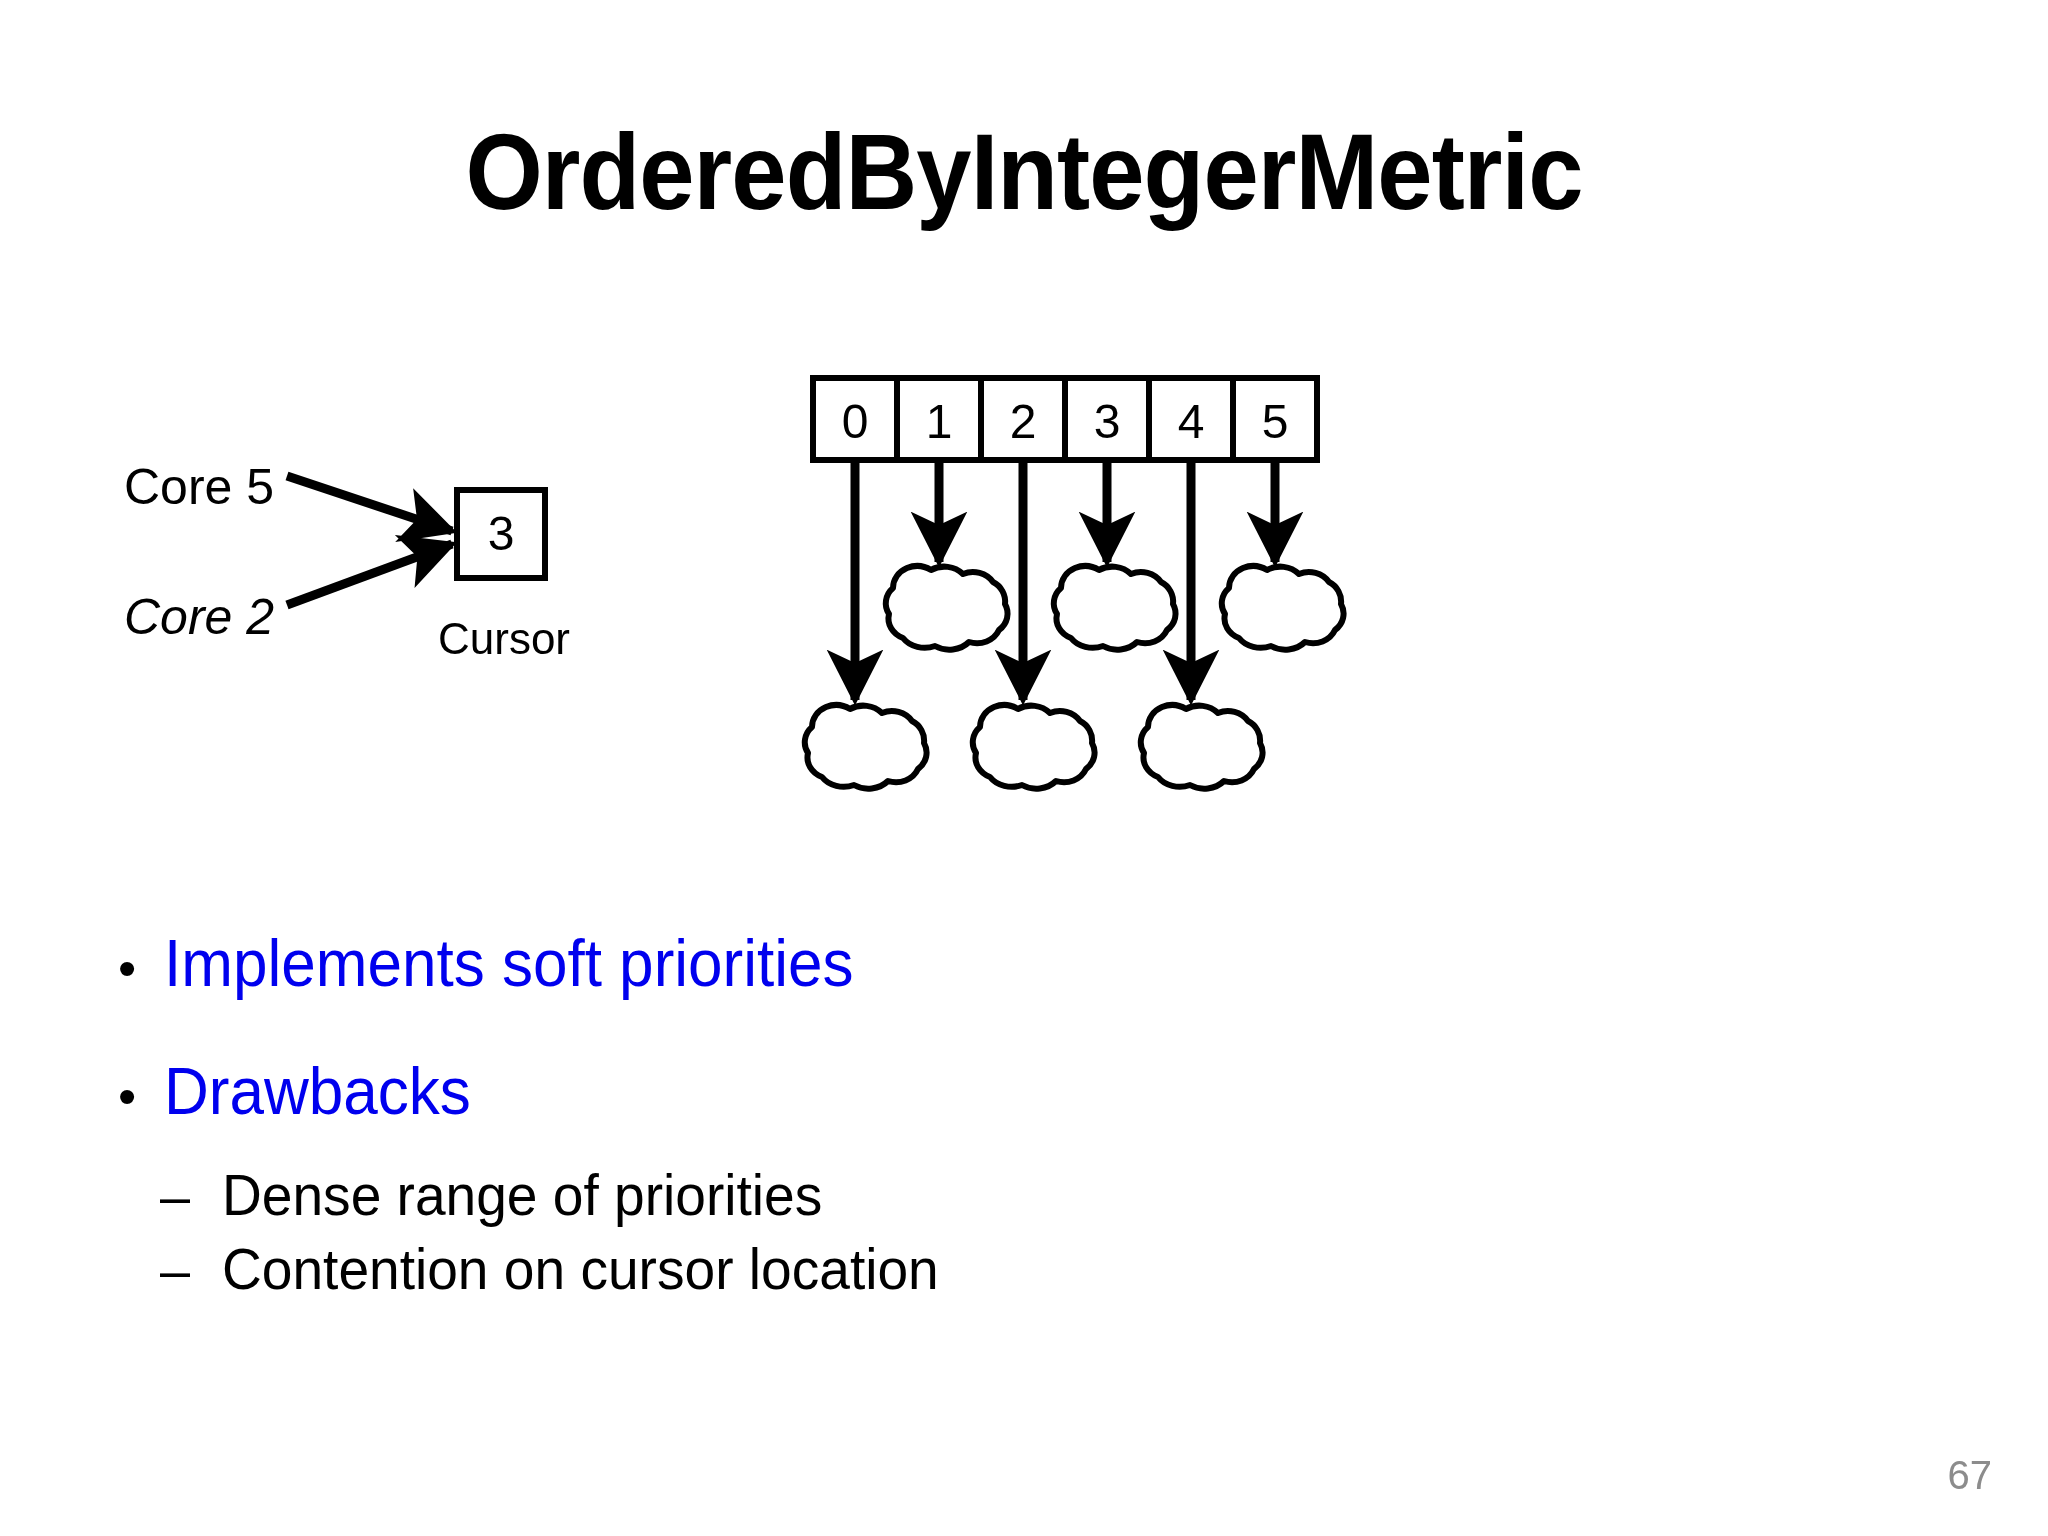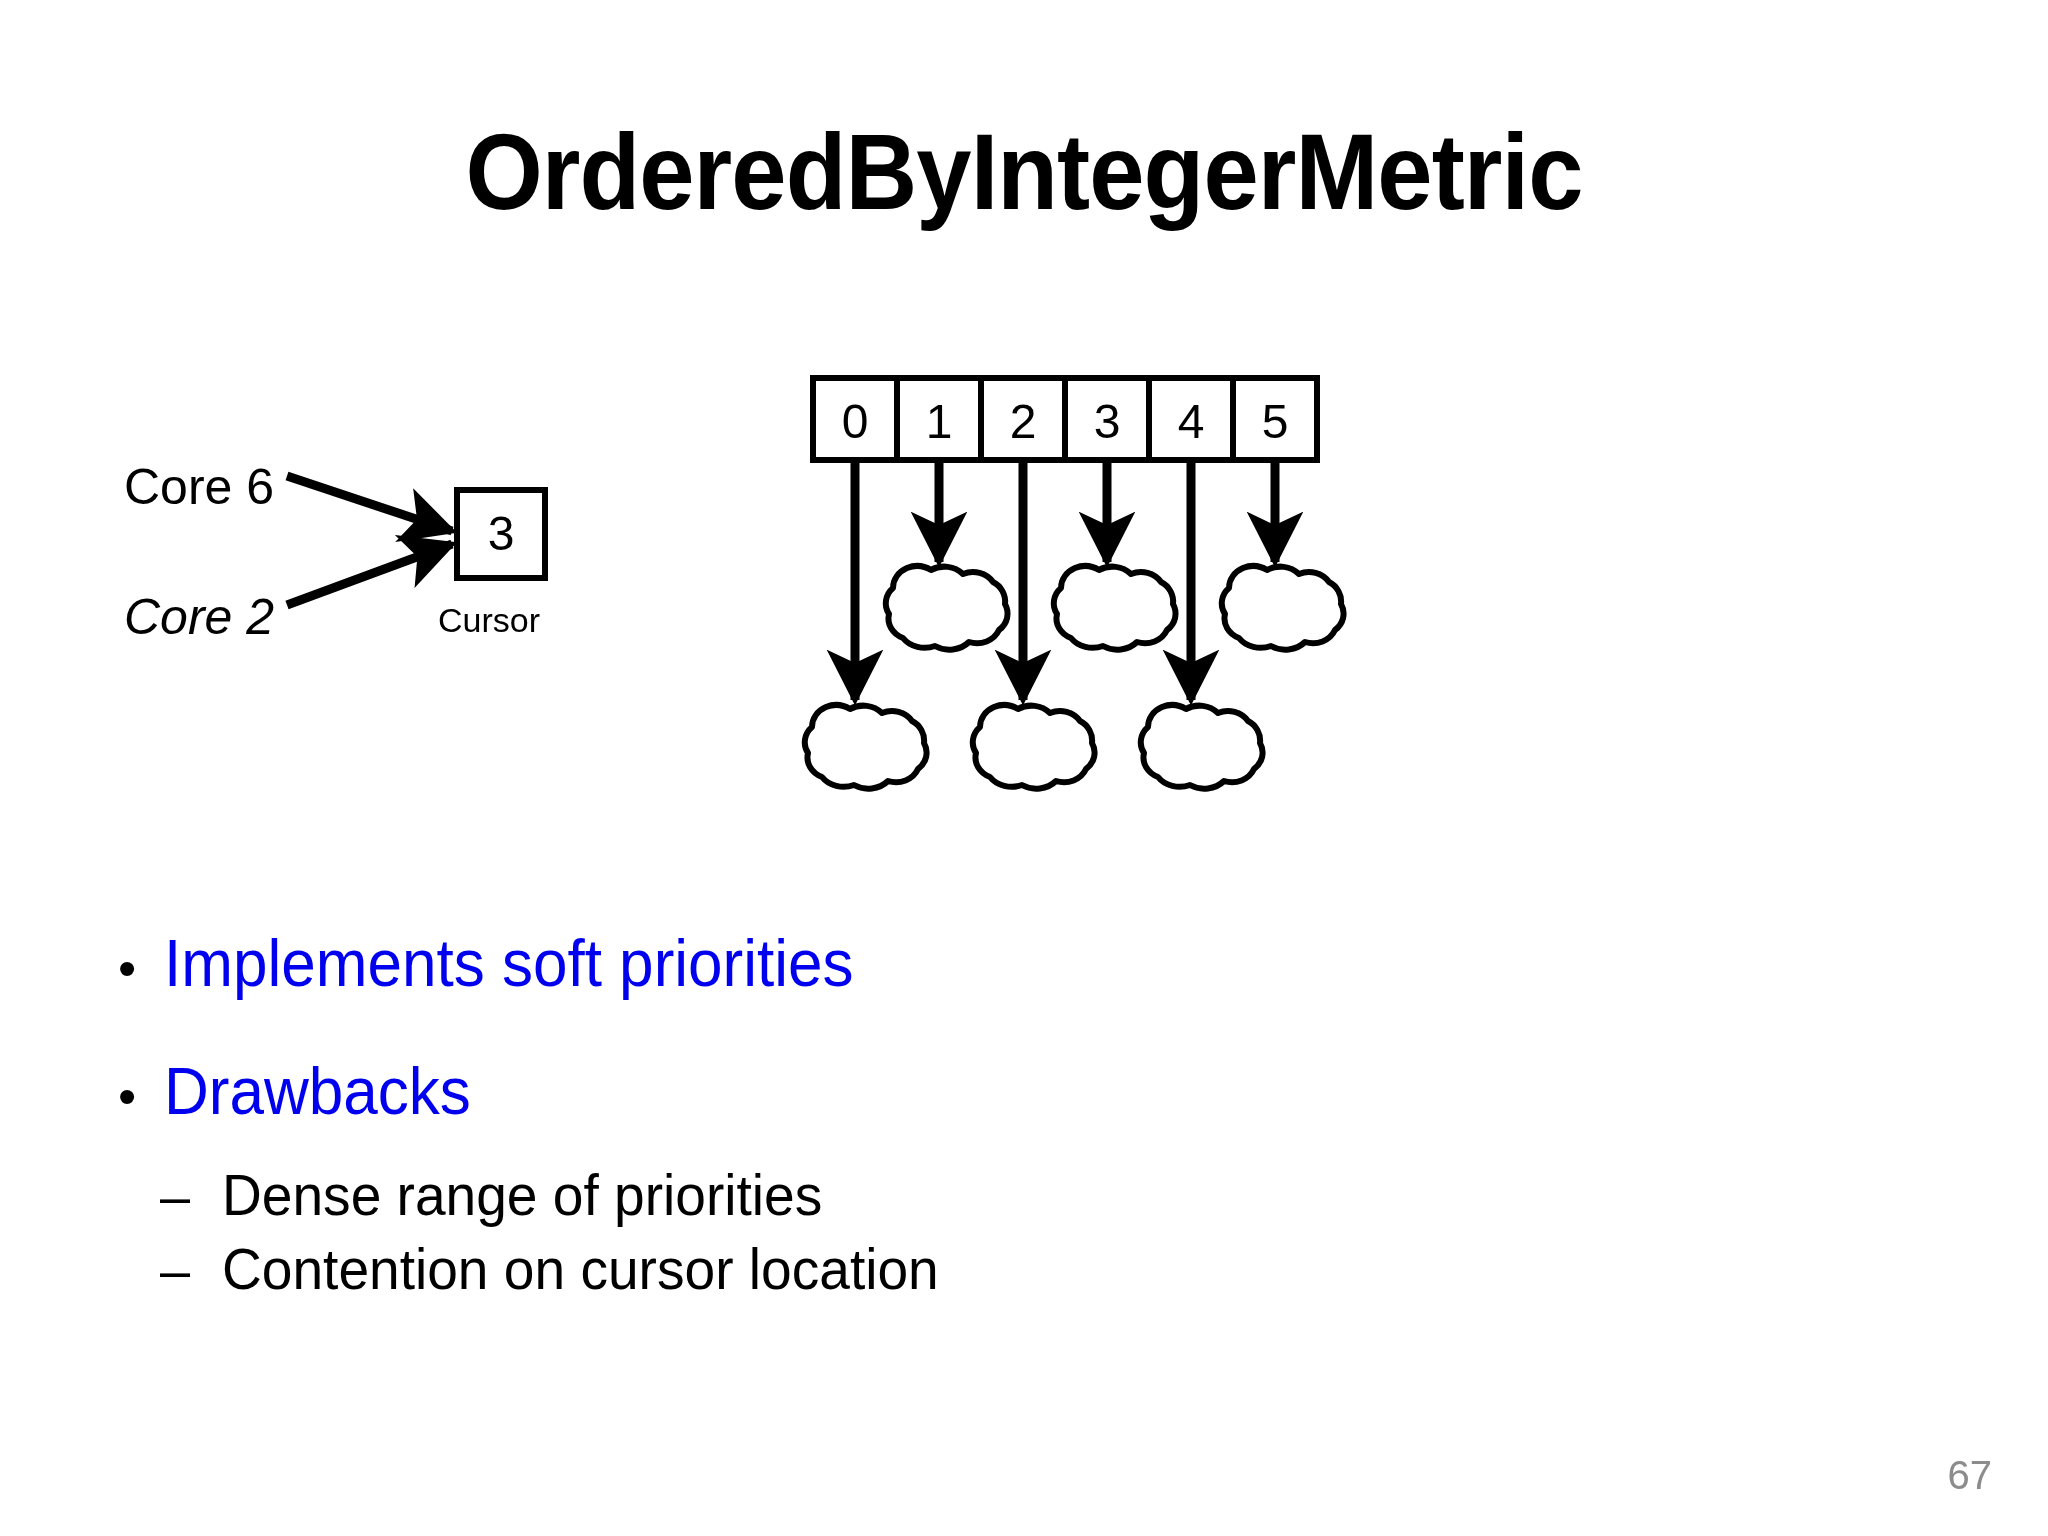--- a/index.html
+++ b/index.html
@@ -48,21 +48,21 @@
   
   .dlabel {
     position: absolute;
     font-family: "Liberation Sans", sans-serif;
     color: #000000;
     white-space: nowrap;
     line-height: 1;
   }
   #core1-label { left: 124px; top: 462px; font-size: 50px; }
   #core2-label { left: 124px; top: 592px; font-size: 50px; font-style: italic; }
-  #cursor-caption { left: 438px; top: 603px; font-size: 34px; }
+  #cursor-caption { left: 438px; top: 617px; font-size: 44px; }
   #cursor-value {
     left: 457px; top: 490px; width: 88px; height: 88px;
     font-size: 48px;
     display: flex; align-items: center; justify-content: center;
   }
   .cell-label {
     position: absolute;
     top: 381px;
     width: 84px;
     height: 80px;
@@ -254,21 +254,21 @@
          a 26,22 0 0 1 -34,4
          a 26,22 0 0 1 -32,-8
          a 23,21 0 0 1 -14,-24
          a 23,21 0 0 1 4,-26
          a 24,22 0 0 1 14,-20
          a 25,23 0 0 1 24,2 Z"></path>
   </g>
 </svg>
 </div>
 
-<div class="dlabel" id="core1-label">Core 6</div>
+<div class="dlabel" id="core1-label">Core 5</div>
 <div class="dlabel" id="core2-label">Core 2</div>
 <div class="dlabel" id="cursor-value">3</div>
 <div class="dlabel" id="cursor-caption">Cursor</div>
 
 <div class="cell-label" style="left:813px">0</div>
 <div class="cell-label" style="left:897px">1</div>
 <div class="cell-label" style="left:981px">2</div>
 <div class="cell-label" style="left:1065px">3</div>
 <div class="cell-label" style="left:1149px">4</div>
 <div class="cell-label" style="left:1233px">5</div>

